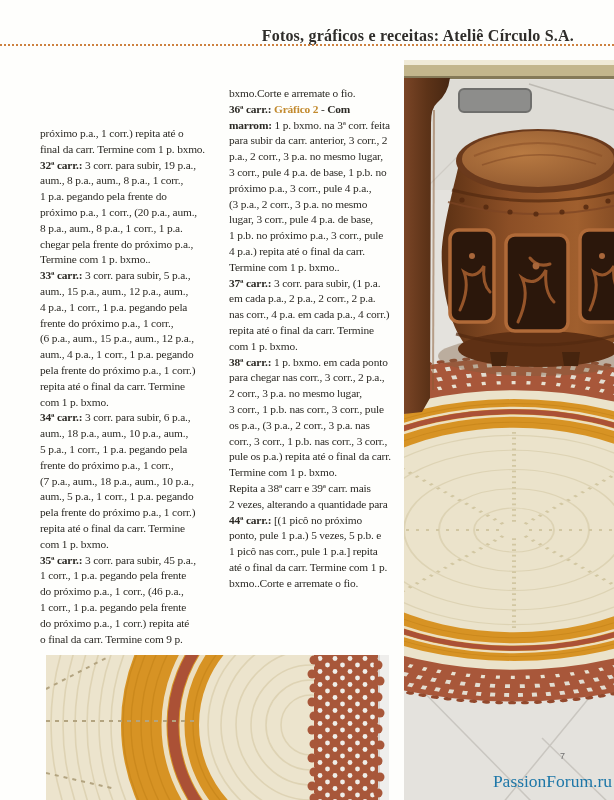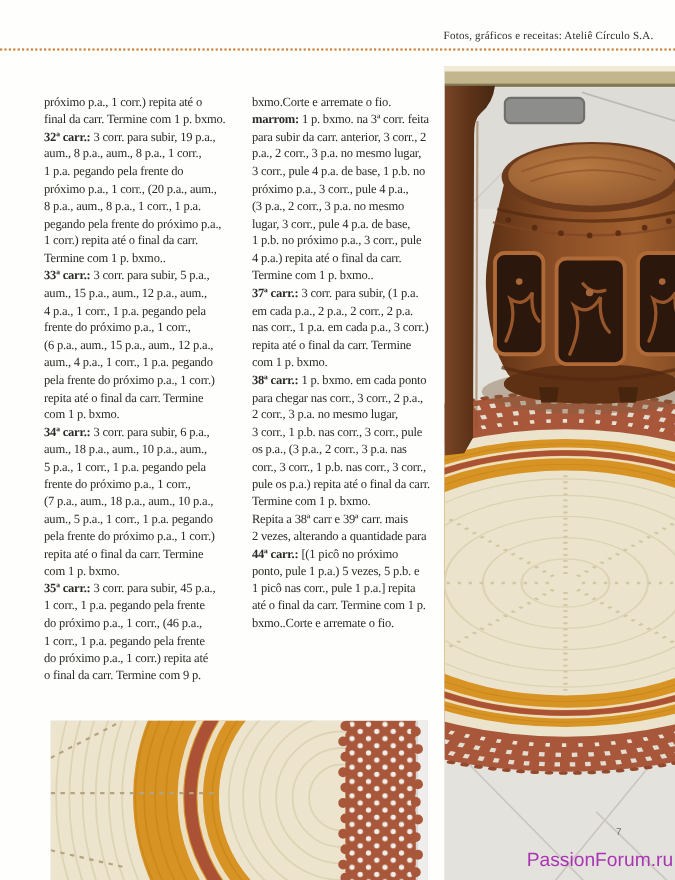--- a/index.html
+++ b/index.html
@@ -1,48 +1,47 @@
 <!DOCTYPE html>
 <html><head>
 <meta charset="utf-8">
 <style>
   * { margin:0; padding:0; box-sizing:border-box; }
   html,body { width:614px; height:800px; }
   body { position:relative; background:#ffffff; font-family:"Liberation Serif", serif; overflow:hidden; }
   .page { position:absolute; inset:0; background:#fefefc; }
-  .credit { position:absolute; top:27px; right:20px; font-size:10px; color:#2f2d2a; letter-spacing:.2px; }
+  .credit { position:absolute; top:27px; right:40px; font-size:16px; color:#2f2d2a; letter-spacing:.2px;font-weight:bold; }
   .rule { position:absolute; top:44px; left:0; width:614px; height:0; border-top:2px dotted #cd8140; }
   .col { position:absolute; top:86px; font-size:11.4px; line-height:15.8px; color:#2c2a25; letter-spacing:-.18px; white-space:nowrap; }
   .col .b { font-weight:bold; }
-  #col1 { left:40px; width:185px; }
+  #col1 { left:40px; width:185px;margin-top:40px; }
   #col2 { left:229px; width:173px; }
   .photo { position:absolute; overflow:hidden; background:#e4e2dd; }
   #photo-main { left:404px; top:60px; width:210px; height:740px; }
   #photo-detail { left:46px; top:655px; width:343px; height:145px; }
   .pagenum { position:absolute; left:560px; top:751px; font-size:9px; color:#6f6f6f; font-family:"Liberation Sans", sans-serif; }
-  .watermark { position:absolute; right:2px; top:771px; font-size:17.5px; color:#a21caf; font-family:Liberation Sans, sans-serif; opacity:.88; }
+  .watermark { position:absolute; right:2px; top:771px; font-size:17.5px; color:#0369a1; font-family:Liberation Serif, serif; opacity:.88; }
 </style>
 </head>
 <body>
 
 <div class="page">
 
   <div class="credit">Fotos, gráficos e receitas: Ateliê Círculo S.A.</div>
   <div class="rule"></div>
 
   <div id="col1" class="col">
       <div><span>próximo p.a., 1 corr.) repita até o</span></div>
       <div><span>final da carr. Termine com 1 p. bxmo.</span></div>
       <div><span class="b">32ª carr.:</span><span> 3 corr. para subir, 19 p.a.,</span></div>
       <div><span>aum., 8 p.a., aum., 8 p.a., 1 corr.,</span></div>
       <div><span>1 p.a. pegando pela frente do</span></div>
       <div><span>próximo p.a., 1 corr., (20 p.a., aum.,</span></div>
       <div><span>8 p.a., aum., 8 p.a., 1 corr., 1 p.a.</span></div>
-      <div><span>pegando pela frente do próximo p.a.,</span></div>
-      <div><span>1 corr.) repita até o final da carr.</span></div>
+      <div><span>chegar pela frente do próximo p.a.,</span></div>
       <div><span>Termine com 1 p. bxmo..</span></div>
       <div><span class="b">33ª carr.:</span><span> 3 corr. para subir, 5 p.a.,</span></div>
       <div><span>aum., 15 p.a., aum., 12 p.a., aum.,</span></div>
       <div><span>4 p.a., 1 corr., 1 p.a. pegando pela</span></div>
       <div><span>frente do próximo p.a., 1 corr.,</span></div>
       <div><span>(6 p.a., aum., 15 p.a., aum., 12 p.a.,</span></div>
       <div><span>aum., 4 p.a., 1 corr., 1 p.a. pegando</span></div>
       <div><span>pela frente do próximo p.a., 1 corr.)</span></div>
       <div><span>repita até o final da carr. Termine</span></div>
       <div><span>com 1 p. bxmo.</span></div>
@@ -57,33 +56,34 @@
       <div><span>com 1 p. bxmo.</span></div>
       <div><span class="b">35ª carr.:</span><span> 3 corr. para subir, 45 p.a.,</span></div>
       <div><span>1 corr., 1 p.a. pegando pela frente</span></div>
       <div><span>do próximo p.a., 1 corr., (46 p.a.,</span></div>
       <div><span>1 corr., 1 p.a. pegando pela frente</span></div>
       <div><span>do próximo p.a., 1 corr.) repita até</span></div>
       <div><span>o final da carr. Termine com 9 p.</span></div>
     </div>
   <div id="col2" class="col">
       <div><span>bxmo.Corte e arremate o fio.</span></div>
+      <div><span class="b">36ª carr.:</span><span> </span><span class="b" style="color: rgb(194, 138, 46);">Gráfico 2</span><span> - </span><span class="b">Com</span></div>
       <div><span class="b">marrom:</span><span> 1 p. bxmo. na 3ª corr. feita</span></div>
       <div><span>para subir da carr. anterior, 3 corr., 2</span></div>
       <div><span>p.a., 2 corr., 3 p.a. no mesmo lugar,</span></div>
       <div><span>3 corr., pule 4 p.a. de base, 1 p.b. no</span></div>
       <div><span>próximo p.a., 3 corr., pule 4 p.a.,</span></div>
       <div><span>(3 p.a., 2 corr., 3 p.a. no mesmo</span></div>
       <div><span>lugar, 3 corr., pule 4 p.a. de base,</span></div>
       <div><span>1 p.b. no próximo p.a., 3 corr., pule</span></div>
       <div><span>4 p.a.) repita até o final da carr.</span></div>
       <div><span>Termine com 1 p. bxmo..</span></div>
       <div><span class="b">37ª carr.:</span><span> 3 corr. para subir, (1 p.a.</span></div>
       <div><span>em cada p.a., 2 p.a., 2 corr., 2 p.a.</span></div>
-      <div><span>nas corr., 1 p.a. em cada p.a., 3 corr.)</span></div>
+      <div><span>nas corr., 4 p.a. em cada p.a., 4 corr.)</span></div>
       <div><span>repita até o final da carr. Termine</span></div>
       <div><span>com 1 p. bxmo.</span></div>
       <div><span class="b">38ª carr.:</span><span> 1 p. bxmo. em cada ponto</span></div>
       <div><span>para chegar nas corr., 3 corr., 2 p.a.,</span></div>
       <div><span>2 corr., 3 p.a. no mesmo lugar,</span></div>
       <div><span>3 corr., 1 p.b. nas corr., 3 corr., pule</span></div>
       <div><span>os p.a., (3 p.a., 2 corr., 3 p.a. nas</span></div>
       <div><span>corr., 3 corr., 1 p.b. nas corr., 3 corr.,</span></div>
       <div><span>pule os p.a.) repita até o final da carr.</span></div>
       <div><span>Termine com 1 p. bxmo.</span></div>

